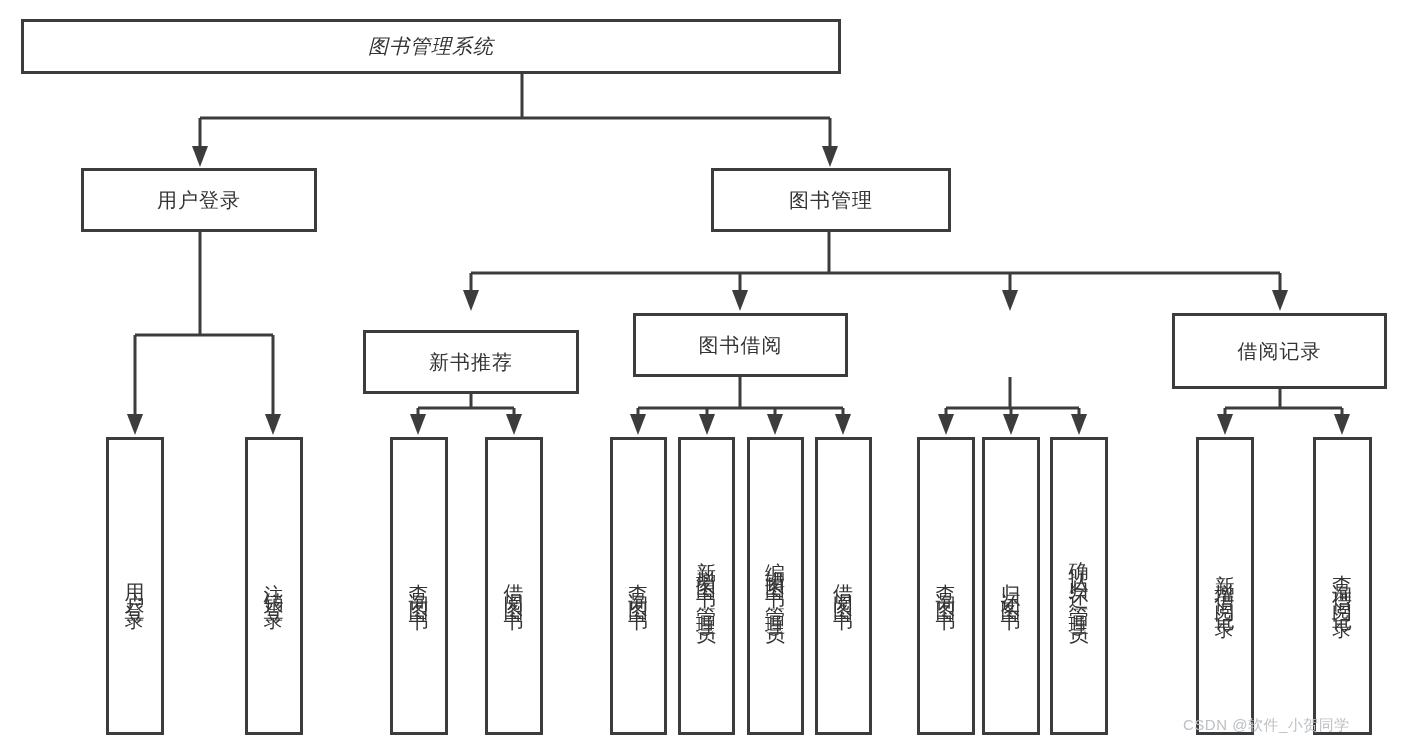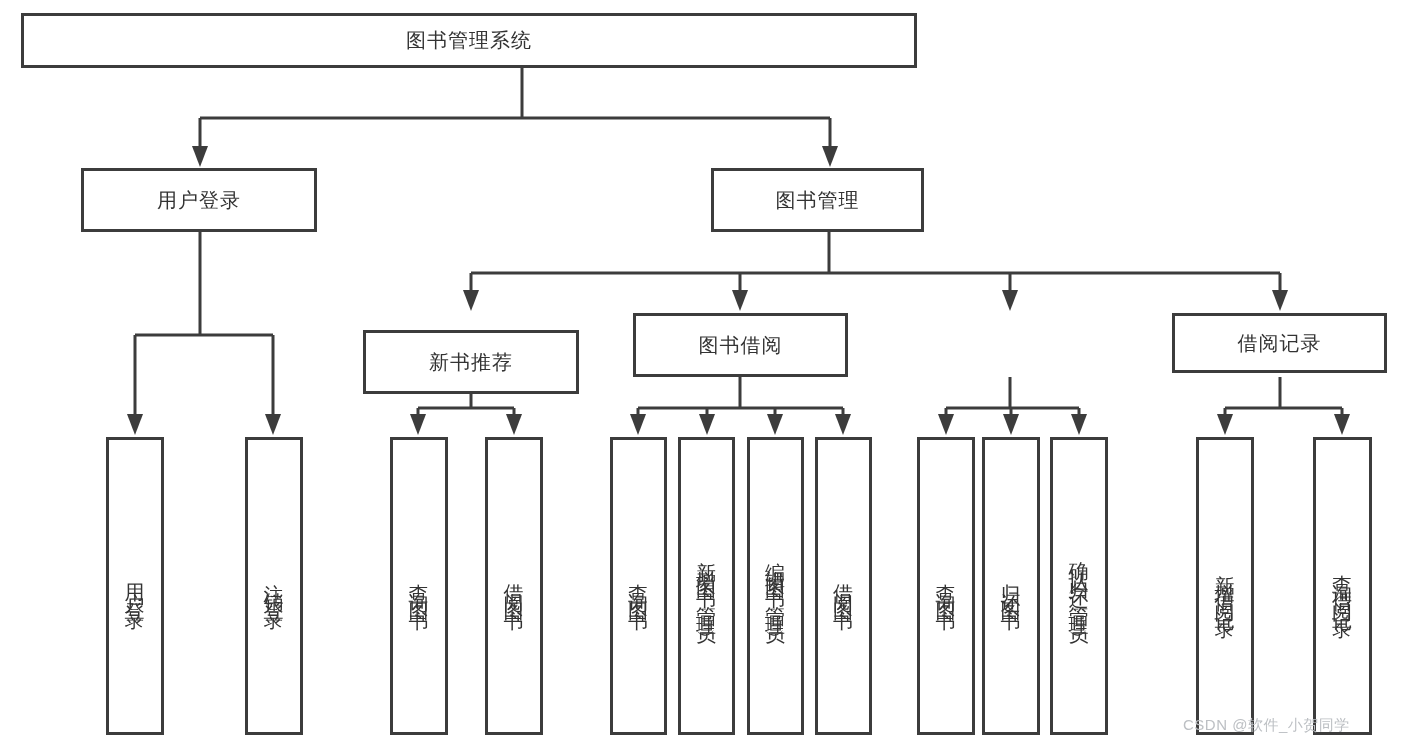--- a/index.html
+++ b/index.html
@@ -96,38 +96,38 @@
       <polygon points="1071,414 1087,414 1079,435"></polygon>
     </g>
 
     <g>
       <path d="M1280 377 V408 M1225 408 H1342 M1225 408 V420 M1342 408 V420"></path>
       <polygon points="1217,414 1233,414 1225,435"></polygon>
       <polygon points="1334,414 1350,414 1342,435"></polygon>
     </g>
   </svg>
 
-  <div class="box" style="left:21px;top:13px;width:896px;height:55px;">
+  <div class="box" style="left:21px;top:19px;width:820px;height:55px;font-style:italic;">
     <span class="h-label">图书管理系统</span>
   </div>
 
   <div class="box" style="left:81px;top:168px;width:236px;height:64px;">
     <span class="h-label">用户登录</span>
   </div>
-  <div class="box" style="left:711px;top:168px;width:213px;height:64px;">
+  <div class="box" style="left:711px;top:168px;width:240px;height:64px;">
     <span class="h-label">图书管理</span>
   </div>
 
   <div class="box" style="left:363px;top:330px;width:216px;height:64px;">
     <span class="h-label">新书推荐</span>
   </div>
   <div class="box" style="left:633px;top:313px;width:215px;height:64px;">
     <span class="h-label">图书借阅</span>
   </div>
-  <div class="box" style="left:1172px;top:313px;width:215px;height:60px;">
+  <div class="box" style="left:1172px;top:313px;width:215px;height:76px;">
     <span class="h-label">借阅记录</span>
   </div>
 
   <div class="box leaf" style="left:106px;top:437px;width:58px;height:298px;">
     <span class="v-label">用户登录</span>
   </div>
   <div class="box leaf" style="left:245px;top:437px;width:58px;height:298px;">
     <span class="v-label">注销登录</span>
   </div>
 

